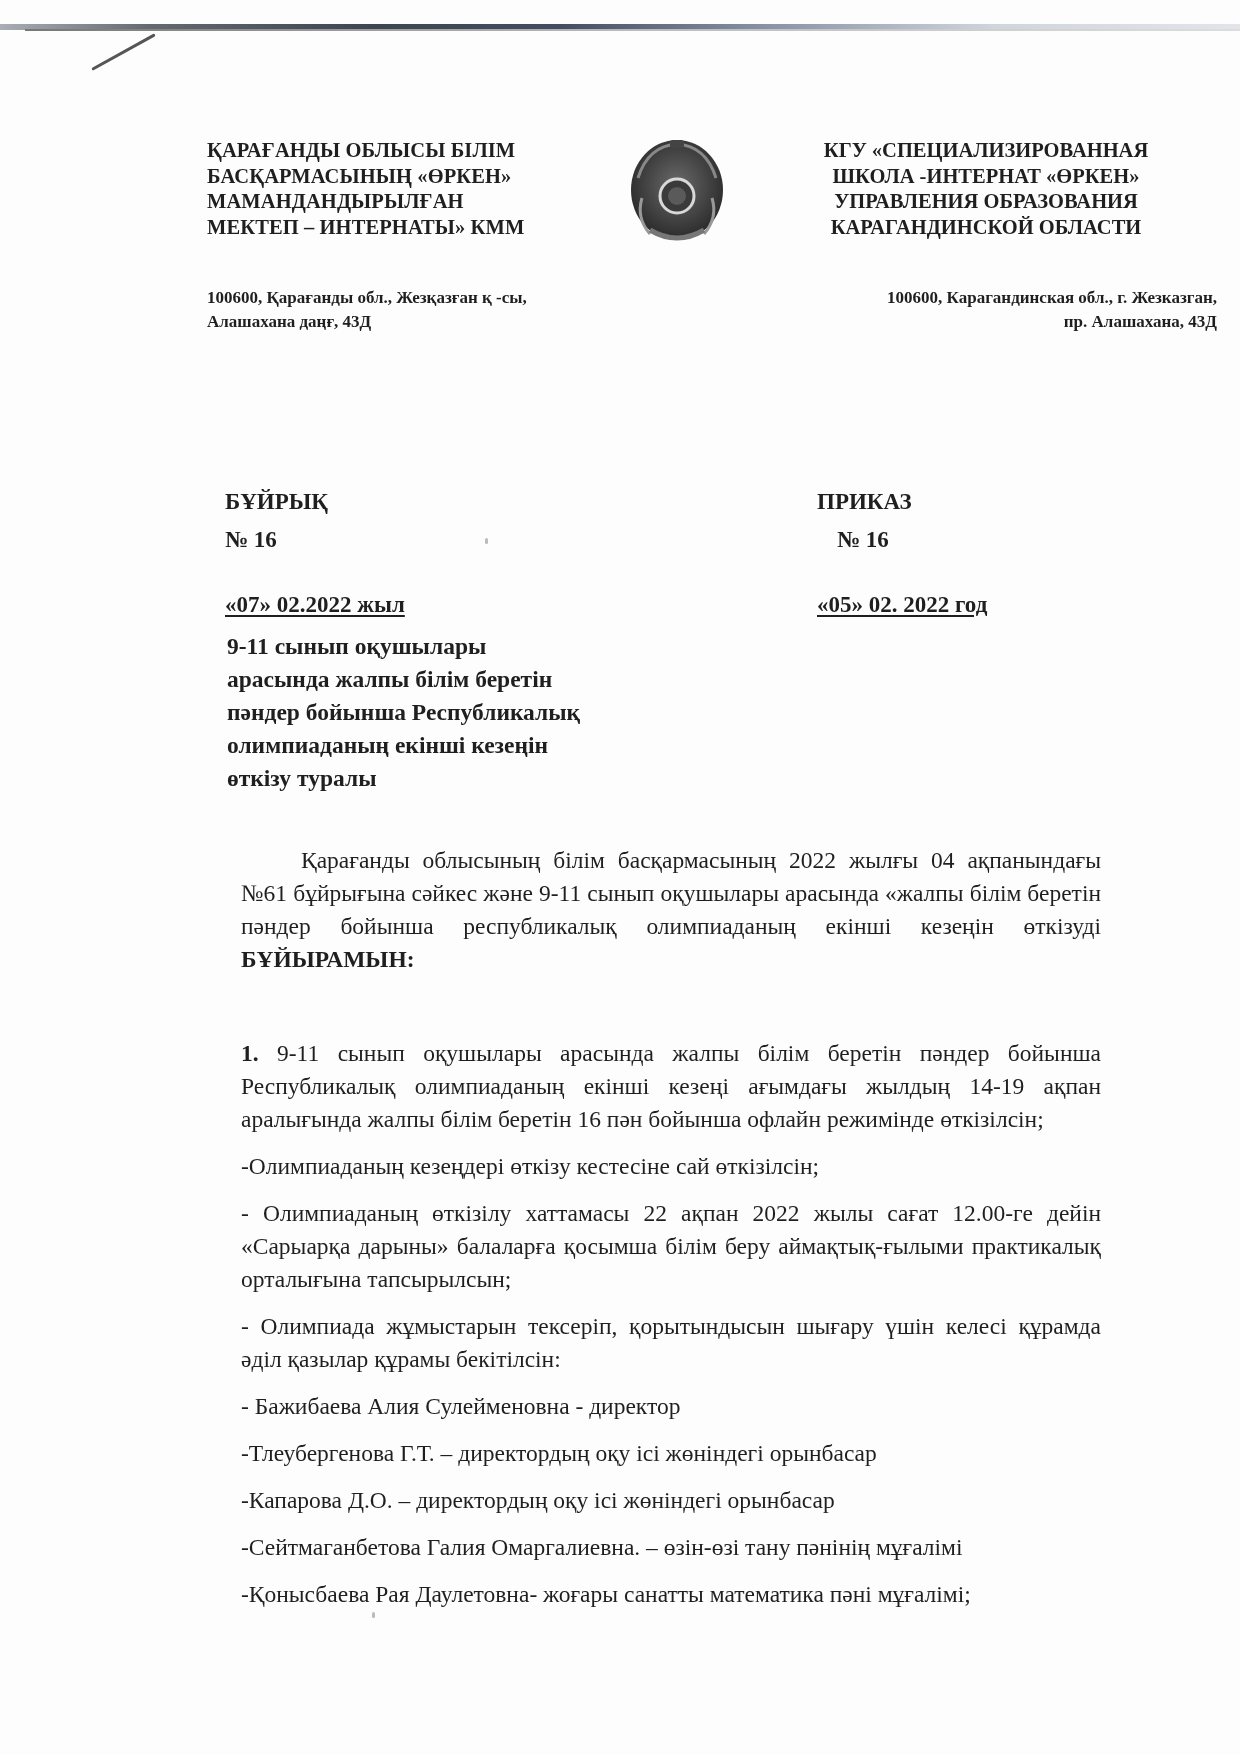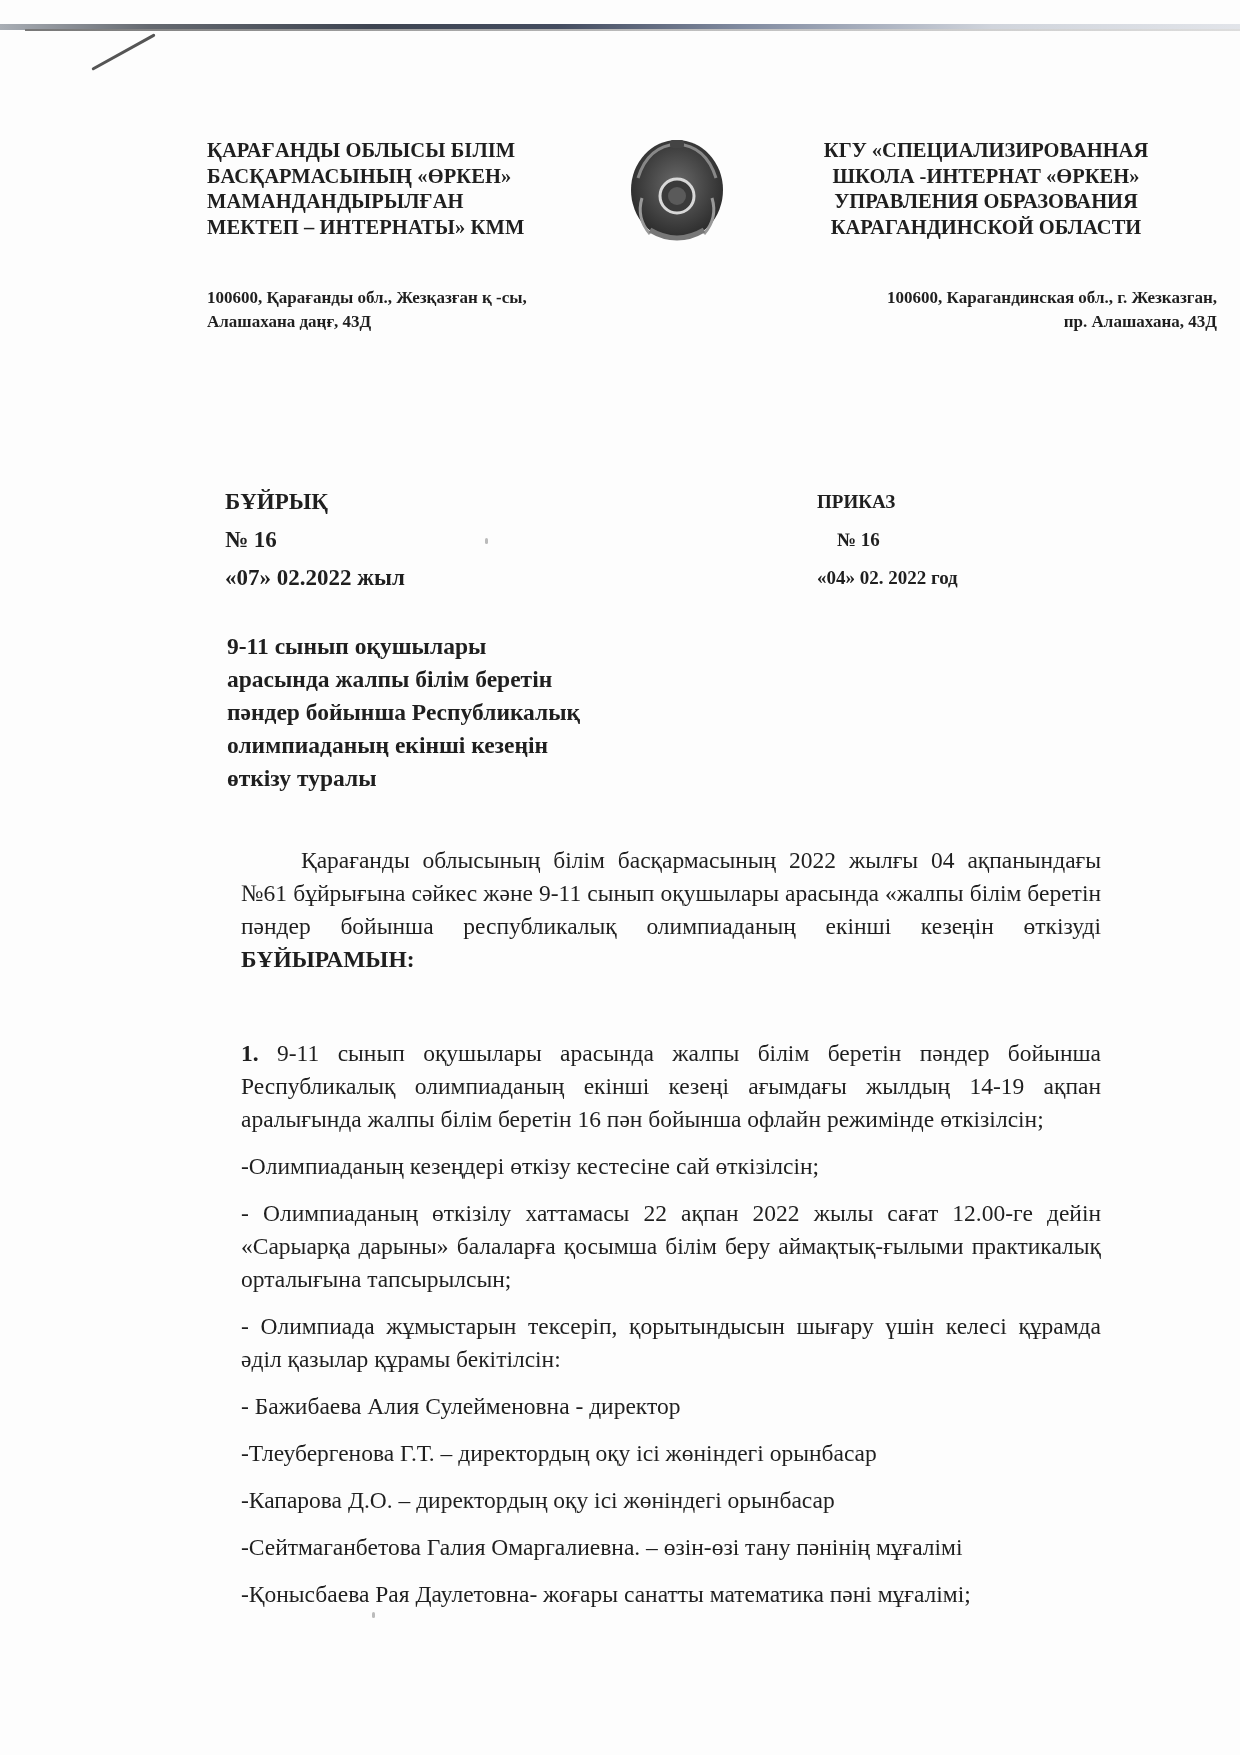--- a/index.html
+++ b/index.html
@@ -40,24 +40,24 @@
   }
   .emblem {
     position: absolute; left: 628px; top: 138px; width: 98px; height: 110px;
   }
   .order-left {
     position: absolute; left: 225px; top: 483px;
     font-weight: bold; font-size: 23px; line-height: 38px;
   }
   .order-right {
     position: absolute; left: 817px; top: 483px;
-    font-weight: bold; font-size: 19px; line-height: 38px;
+    font-weight: bold; font-size: 23px; line-height: 38px;
   }
   .order-right .num { padding-left: 20px; }
-  .u { text-decoration-thickness: 2px; text-underline-offset: 3px; }
+  .u { text-decoration: underline; text-decoration-thickness: 2px; text-underline-offset: 3px; margin-top: 27px; }
   .subject {
     position: absolute; left: 227px; top: 630px; width: 470px;
     font-weight: bold; font-size: 23.5px; line-height: 33px;
   }
   .body {
     position: absolute; left: 227px; top: 830px; width: 888px;
     font-size: 23.5px; line-height: 33px; text-align: justify;
   }
   .body p { margin: 14px; }
   .intro { text-indent: 60px; }
@@ -118,21 +118,21 @@
 </div>
 
 <div class="order-left">
   <div>БҰЙРЫҚ</div>
   <div>№ 16</div>
   <div class="u">«07» 02.2022 жыл</div>
 </div>
 <div class="order-right">
   <div>ПРИКАЗ</div>
   <div class="num">№ 16</div>
-  <div class="u">«04» 02. 2022 год</div>
+  <div class="u">«05» 02. 2022 год</div>
 </div>
 
 <div class="subject">
   <div>9-11 сынып оқушылары</div>
   <div>арасында жалпы білім беретін</div>
   <div>пәндер бойынша Республикалық</div>
   <div>олимпиаданың екінші  кезеңін</div>
   <div>өткізу туралы</div>
 </div>
 

